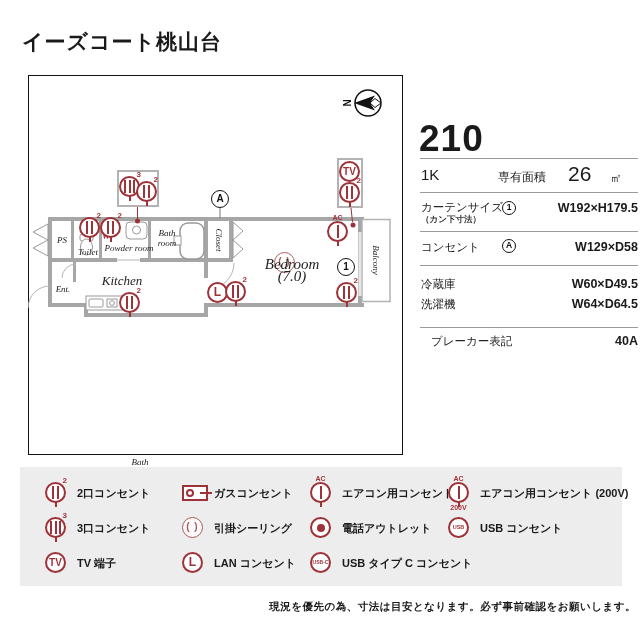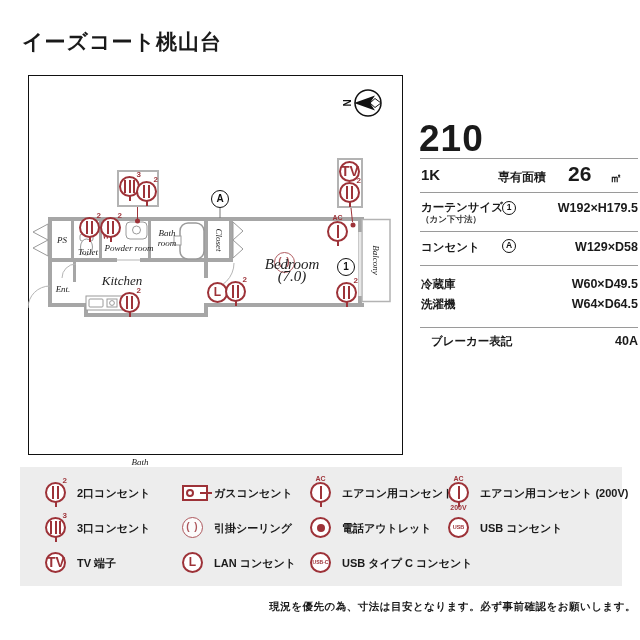--- a/index.html
+++ b/index.html
@@ -26,35 +26,35 @@
   
   .refc{position:absolute;width:18px;height:18px;border:1.5px solid #111;border-radius:50%;background:#fff;font-size:10px;font-weight:700;text-align:center;line-height:15px;color:#111;transform:translate(-50%,-50%)}
   .refc.small{width:14px;height:14px;font-size:8.5px;line-height:11px;transform:none}
   
   .sym{position:absolute;width:21px;height:21px;border:2px solid var(--red);border-radius:50%;background:#fff}
   .sym .b{position:absolute;top:2px;bottom:2px;width:2px;background:var(--red)}
   .sym .sup{position:absolute;top:-8px;right:-3px;font-size:8px;font-weight:700;color:var(--red)}
   .sym .sub{position:absolute;bottom:-10px;left:50%;transform:translateX(-50%);font-size:7px;font-weight:700;color:var(--red)}
   .sym .toplab{position:absolute;top:-9px;left:50%;transform:translateX(-50%);font-size:7px;font-weight:700;color:var(--red)}
   .sym.outlet:after{content:"";position:absolute;left:7.5px;bottom:-6px;width:2px;height:5px;background:var(--red)}
-  .sym .glyph{display:block;width:100%;text-align:center;font-weight:700;color:var(--red);line-height:17px;font-size:14px;letter-spacing:0}
+  .sym .glyph{display:block;width:100%;text-align:center;font-weight:700;color:var(--red);line-height:17px;font-size:10px;letter-spacing:0}
   .sym.lan .glyph{font-size:12px}
   .sym.usb .glyph{font-size:5.5px}
   .sym.usbc .glyph{font-size:5px}
   .sym.ceil{border-width:1.5px;opacity:.8}
   .sym.ceil .glyph{font-size:10px;letter-spacing:1px;font-weight:700}
   .sym.phone .dot{position:absolute;left:50%;top:50%;width:8px;height:8px;background:var(--red);border-radius:50%;transform:translate(-50%,-50%)}
   .sym.gas{width:26px;height:16px;border-radius:0}
   .sym.gas .gc{position:absolute;left:2px;top:2px;width:8px;height:8px;border:2px solid var(--red);border-radius:50%}
   .sym.gas:after{content:"";position:absolute;right:-6px;top:4.5px;width:12px;height:2.5px;background:var(--red)}
   .wmark{position:absolute;font-family:"Liberation Serif",serif;font-style:italic;font-size:9px;font-weight:700;color:var(--red)}
   
   .ipanel .hline{position:absolute;left:420px;width:218px;height:1px;background:#9a9a9a}
   .roomno{left:419px;top:118px;font-size:37px;font-weight:800;letter-spacing:1px}
-  .lbl{position:absolute;font-weight:700;font-size:11.5px}
+  .lbl{position:absolute;font-weight:400;font-size:11.5px}
   .sublbl{position:absolute;font-size:8.5px;font-weight:700;color:#333}
   .val{position:absolute;left:420px;width:218px;text-align:right;font-weight:700;font-size:12.5px}
   
   .legend{left:20px;top:467px;width:602px;height:119px;background:#ededed}
   .litem{position:absolute;height:26px}
   .litem .llabel{position:absolute;left:32px;top:0;line-height:22px;font-size:11px;font-weight:700;white-space:nowrap}
   .litem .sym{left:0;top:0}
   
   .disclaimer{right:4px;top:600px;font-size:10.5px;font-weight:700;letter-spacing:.5px}
   .ndiv{position:absolute;font-size:10px;font-weight:700;transform:translate(-50%,-50%) rotate(-90deg);color:#111}

